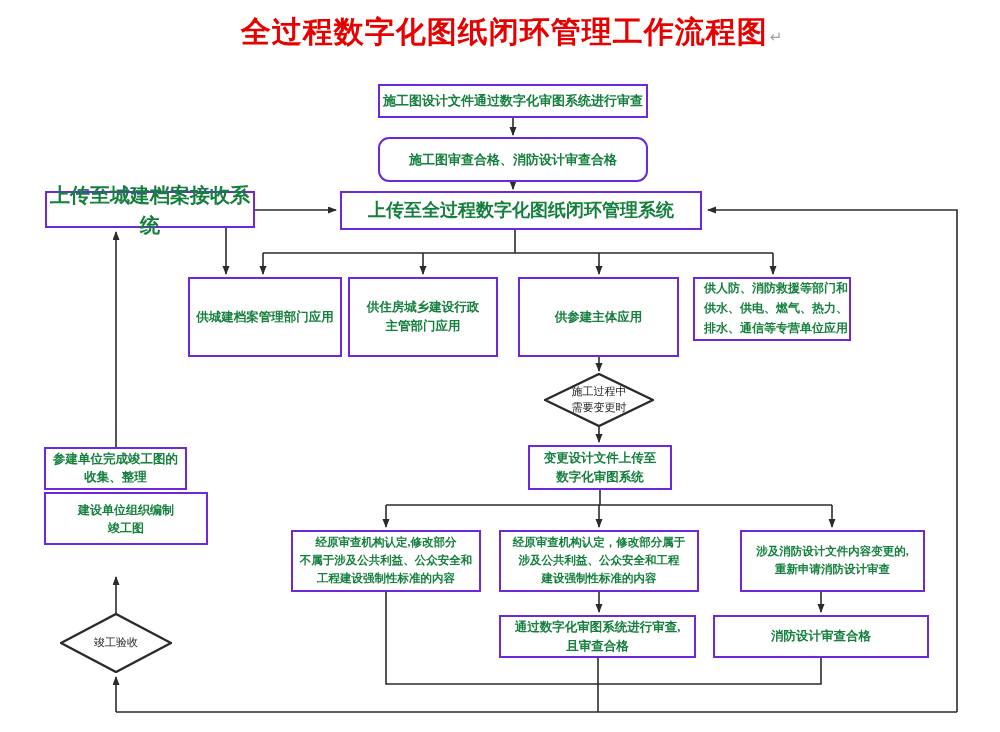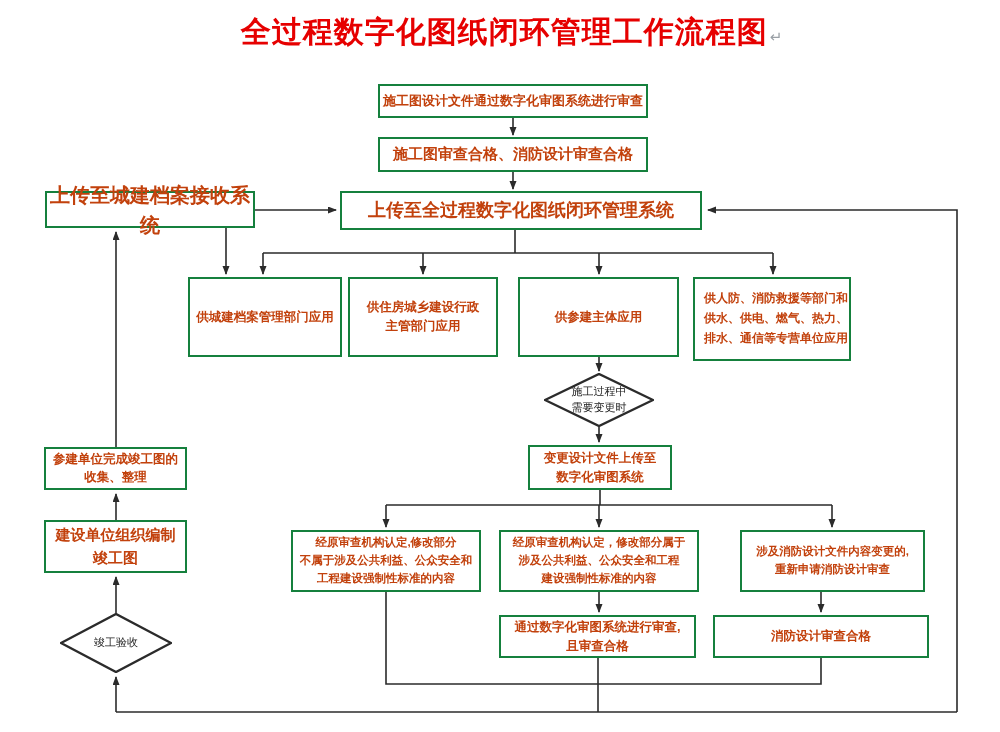--- a/index.html
+++ b/index.html
@@ -8,48 +8,48 @@
     font-family:"Liberation Sans","DejaVu Sans",sans-serif;
   }
   
   #title{
     position:absolute;left:0;top:12px;width:1000px;text-align:center;
     font-size:30px;font-weight:bold;color:#e60000;letter-spacing:1px;padding-left:12px;
   }
   #title .mark{font-size:15px;color:#9aa0a6;font-weight:normal;vertical-align:baseline;margin-left:2px;}
   
   .node{
-    position:absolute;box-sizing:border-box;border:2px solid #15803d;background:#fff;
+    position:absolute;box-sizing:border-box;border:2px solid #6d28d9;background:#fff;
     display:flex;align-items:center;justify-content:center;text-align:center;
-    white-space:pre-line;color:#c2410c;font-weight:bold;line-height:1.5;z-index:2;
+    white-space:pre-line;color:#15803d;font-weight:bold;line-height:1.5;z-index:2;font-family:Liberation Serif, serif;
   }
   .diamond{position:absolute;z-index:2;}
   .diamond svg{position:absolute;left:0;top:0;width:100%;height:100%;}
   .diamond .dtext{
     position:absolute;inset:0;display:flex;align-items:center;justify-content:center;
     white-space:pre-line;color:#1c1c1c;font-weight:normal;line-height:1.45;
   }
   
   #n-review          {left:378px;top:84px; width:270px;height:34px;font-size:13px;}
-  #n-qualified       {left:378px;top:137px;width:270px;height:35px;font-size:15px;}
+  #n-qualified       {left:378px;top:137px;width:270px;height:45px;font-size:13px;border-radius:11px;}
   #n-archive-upload  {left:45px; top:191px;width:210px;height:37px;font-size:20px;}
   #n-system-upload   {left:340px;top:191px;width:362px;height:39px;font-size:18px;}
   #n-use-archive     {left:188px;top:277px;width:154px;height:80px;font-size:12.5px;}
   #n-use-housing     {left:348px;top:277px;width:150px;height:80px;font-size:12.5px;}
   #n-use-participants{left:518px;top:277px;width:161px;height:80px;font-size:12.5px;}
-  #n-use-utilities   {left:693px;top:277px;width:158px;height:84px;font-size:12px;justify-content:flex-start;text-align:left;padding-left:9px;line-height:1.65;}
+  #n-use-utilities   {left:693px;top:277px;width:158px;height:64px;font-size:12px;justify-content:flex-start;text-align:left;padding-left:9px;line-height:1.65;}
   #d-need-change     {left:544px;top:373px;width:110px;height:54px;font-size:11px;}
   #n-change-upload   {left:528px;top:445px;width:144px;height:45px;font-size:12.5px;}
   #n-minor           {left:291px;top:530px;width:190px;height:62px;font-size:11.5px;line-height:1.55;}
   #n-major           {left:499px;top:530px;width:200px;height:62px;font-size:11.5px;line-height:1.55;}
   #n-fire-change     {left:740px;top:530px;width:185px;height:62px;font-size:11.5px;line-height:1.55;}
   #n-digital-pass    {left:499px;top:615px;width:197px;height:43px;font-size:12.5px;line-height:1.45;}
   #n-fire-pass       {left:713px;top:615px;width:216px;height:43px;font-size:12.5px;}
   #n-collect         {left:44px; top:447px;width:143px;height:43px;font-size:12.5px;line-height:1.4;}
-  #n-compile         {left:44px; top:520px;width:143px;height:53px;font-size:15px;}
+  #n-compile         {left:44px; top:492px;width:164px;height:53px;font-size:12px;}
   #d-accept          {left:60px; top:613px;width:112px;height:60px;font-size:11px;}
   #connectors{position:absolute;left:0;top:0;z-index:1;pointer-events:none;}
 </style>
 </head>
 <body>
 
 <div id="title">
   <span>全过程数字化图纸闭环管理工作流程图</span><span class="mark">↵</span>
 </div>
 

